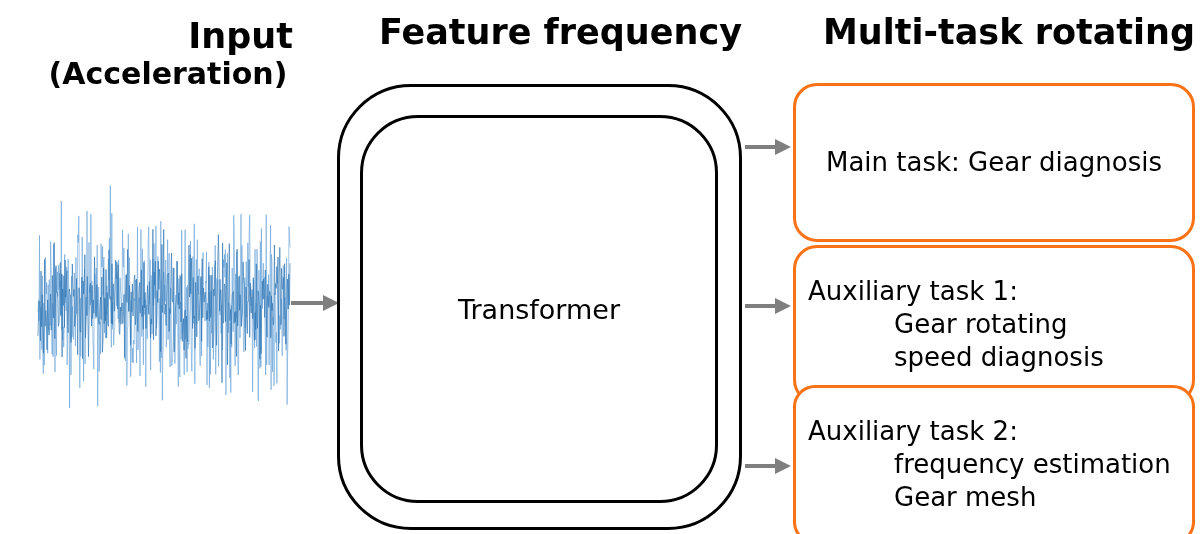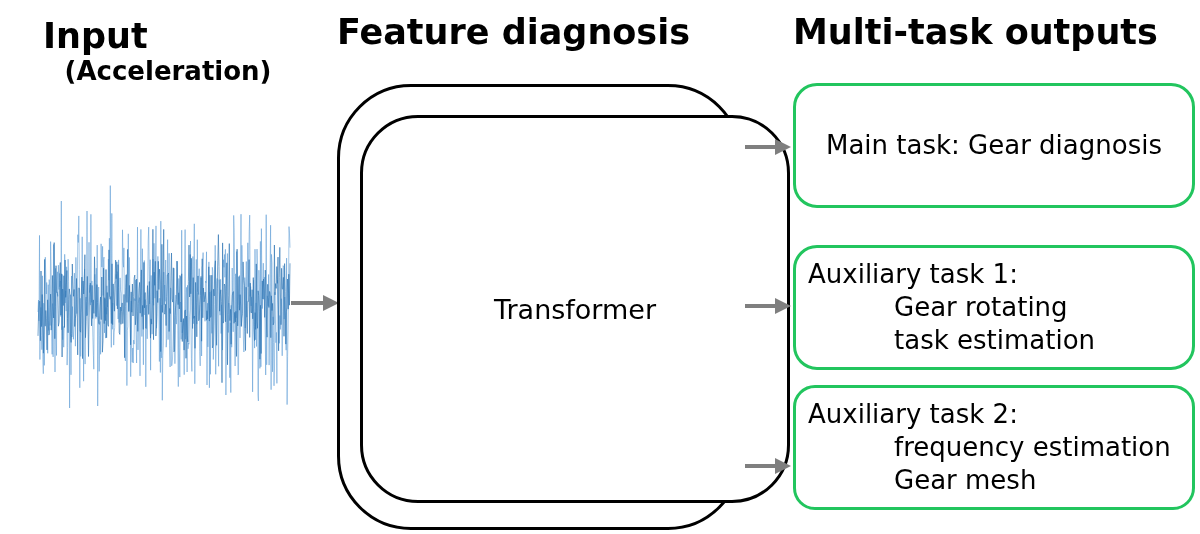--- a/index.html
+++ b/index.html
@@ -13,32 +13,32 @@
     width: 1200px;
     height: 534px;
     background: #ffffff;
     overflow: hidden;
   }
   .hdr {
     position: absolute;
     font-weight: bold;
     font-size: 35px;
     color: #000000;
-    text-align: left;
+    text-align: right;
     white-space: nowrap;
     letter-spacing: 0px;
   }
   .hdr-input    { left: 43px;  width: 250px; top: 16px; }
   .hdr-feature  { left: 337px; width: 405px; top: 12px; }
   .hdr-outputs  { left: 793px; width: 402px; top: 12px; }
   .hdr-sub {
     position: absolute;
     left: 43px; width: 250px; top: 56px;
     font-weight: bold;
-    font-size: 26px;
+    font-size: 30px;
     color: #000000;
     text-align: center;
     white-space: nowrap;
   }
 
   
   .waveform-svg {
     position: absolute;
     left: 33px; top: 150px;
     width: 262px; height: 300px;
@@ -50,42 +50,42 @@
     left: 337px; top: 84px;
     width: 405px; height: 446px;
     border: 3px solid #000000;
     border-radius: 74px;
     box-sizing: border-box;
     background: #ffffff;
   }
   .inner-box {
     position: absolute;
     left: 360px; top: 115px;
-    width: 430px; height: 388px;
+    width: 358px; height: 388px;
     border: 3px solid #000000;
     border-radius: 58px;
     box-sizing: border-box;
     background: #ffffff;
     display: flex;
     align-items: center;
     justify-content: center;
   }
   .transformer-label {
     font-size: 27px;
     color: #000000;
     white-space: nowrap;
   }
 
   
   .out-box {
     position: absolute;
     left: 793px;
     width: 402px;
-    height: 125px;
-    border: 3px solid #22c55e;
+    height: 159px;
+    border: 3px solid #f97316;
     border-radius: 24px;
     box-sizing: border-box;
     background: #ffffff;
     display: flex;
     flex-direction: column;
     justify-content: center;
   }
   .out-box-1 { top: 83px; }
   .out-box-2 { top: 245px; }
   .out-box-3 { top: 385px; border-radius: 22px; }
@@ -131,22 +131,22 @@
   .arrow-out-2 { top: 298px; }
   .arrow-out-3 { top: 458px; }
 </style>
 </head>
 <body>
 
 <div class="canvas">
 
   <div class="hdr hdr-input">Input</div>
   <div class="hdr-sub">(Acceleration)</div>
-  <div class="hdr hdr-feature">Feature diagnosis</div>
-  <div class="hdr hdr-outputs">Multi-task outputs</div>
+  <div class="hdr hdr-feature">Feature frequency</div>
+  <div class="hdr hdr-outputs">Multi-task rotating</div>
 
   <svg id="waveform" class="waveform-svg" viewBox="0 0 262 300">
       <polyline points="5.0,162.0 5.5,150.0 6.0,170.9 6.5,85.4 6.9,209.5 7.4,166.0 7.9,157.3 8.4,185.7 8.9,199.7 9.4,125.8 9.9,209.6 10.3,223.7 10.8,153.2 11.3,215.4 11.8,175.4 12.3,107.2 12.8,127.4 13.3,144.0 13.7,132.5 14.2,172.5 14.7,203.3 15.2,134.7 15.7,180.4 16.2,129.6 16.7,136.9 17.1,175.5 17.6,91.6 18.1,118.0 18.6,177.3 19.1,204.3 19.6,153.5 20.1,206.9 20.5,94.5 21.0,123.2 21.5,142.8 22.0,222.0 22.5,118.4 23.0,181.7 23.5,205.5 23.9,130.4 24.4,121.8 24.9,146.4 25.4,115.2 25.9,139.5 26.4,123.4 26.8,136.8 27.3,131.0 27.8,166.5 28.3,51.0 28.8,179.8 29.3,124.4 29.8,189.7 30.2,176.4 30.7,197.2 31.2,175.3 31.7,104.3 32.2,152.9 32.7,140.9 33.2,161.1 33.6,116.8 34.1,215.1 34.6,197.3 35.1,109.2 35.6,131.5 36.1,162.5 36.6,258.0 37.0,156.1 37.5,144.7 38.0,224.8 38.5,126.0 39.0,187.0 39.5,156.6 40.0,178.1 40.4,189.3 40.9,178.2 41.4,123.1 41.9,134.9 42.4,196.2 42.9,107.4 43.4,149.8 43.8,163.6 44.3,134.0 44.8,84.7 45.3,92.5 45.8,65.9 46.3,119.6 46.8,237.8 47.2,148.3 47.7,206.4 48.2,162.8 48.7,154.0 49.2,86.8 49.7,161.2 50.2,169.0 50.6,231.2 51.1,134.9 51.6,119.1 52.1,214.1 52.6,151.1 53.1,147.0 53.6,165.9 54.0,61.0 54.5,165.5 55.0,160.6 55.5,154.1 56.0,92.3 56.5,142.6 57.0,135.0 57.4,155.1 57.9,64.3 58.4,152.4 58.9,130.9 59.4,161.8 59.9,187.7 60.4,205.5 60.8,219.2 61.3,136.7 61.8,124.3 62.3,140.9 62.8,168.5 63.3,118.2 63.8,167.1 64.2,95.1 64.7,256.0 65.2,174.3 65.7,137.0 66.2,221.4 66.7,185.5 67.2,171.5 67.6,204.3 68.1,93.8 68.6,116.7 69.1,117.1 69.6,96.3 70.1,145.5 70.5,109.7 71.0,107.1 71.5,182.9 72.0,148.9 72.5,188.1 73.0,157.5 73.5,164.2 73.9,135.8 74.4,157.0 74.9,148.1 75.4,109.2 75.9,130.2 76.4,88.2 76.9,146.5 77.3,35.6 77.8,133.6 78.3,197.4 78.8,63.4 79.3,179.3 79.8,152.9 80.3,175.3 80.7,195.1 81.2,182.1 81.7,177.6 82.2,132.0 82.7,132.0 83.2,124.4 83.7,155.7 84.1,121.6 84.6,123.5 85.1,169.0 85.6,109.9 86.1,172.5 86.6,162.3 87.1,127.9 87.5,139.8 88.0,143.4 88.5,160.7 89.0,148.9 89.5,79.8 90.0,111.7 90.5,117.2 90.9,97.9 91.4,151.6 91.9,204.0 92.4,210.9 92.9,125.2 93.4,133.6 93.9,235.6 94.3,180.5 94.8,176.7 95.3,83.8 95.8,161.2 96.3,107.4 96.8,135.9 97.3,161.1 97.7,226.7 98.2,151.0 98.7,198.8 99.2,212.2 99.7,198.0 100.2,213.0 100.7,190.1 101.1,194.1 101.6,148.6 102.1,150.9 102.6,129.9 103.1,184.5 103.6,213.0 104.1,138.6 104.5,77.1 105.0,199.9 105.5,166.1 106.0,156.5 106.5,147.6 107.0,225.9 107.5,126.8 107.9,79.4 108.4,145.6 108.9,186.5 109.4,98.7 109.9,163.0 110.4,214.8 110.8,122.2 111.3,110.5 111.8,164.9 112.3,149.6 112.8,236.8 113.3,156.4 113.8,155.2 114.2,188.8 114.7,135.9 115.2,91.0 115.7,77.1 116.2,116.9 116.7,154.0 117.2,109.7 117.6,220.2 118.1,125.4 118.6,139.1 119.1,184.2 119.6,138.2 120.1,109.0 120.6,155.3 121.0,93.3 121.5,127.2 122.0,148.2 122.5,113.1 123.0,75.9 123.5,178.2 124.0,166.6 124.4,133.6 124.9,106.4 125.4,147.7 125.9,155.5 126.4,211.5 126.9,148.2 127.4,222.5 127.8,71.1 128.3,207.9 128.8,155.1 129.3,250.3 129.8,205.7 130.3,195.1 130.8,122.1 131.2,154.8 131.7,135.0 132.2,151.4 132.7,110.0 133.2,197.2 133.7,188.7 134.2,136.2 134.6,89.6 135.1,189.6 135.6,155.8 136.1,103.3 136.6,195.8 137.1,217.0 137.6,137.9 138.0,139.8 138.5,215.6 139.0,215.6 139.5,209.1 140.0,196.0 140.5,176.9 141.0,118.2 141.4,157.8 141.9,213.7 142.4,174.6 142.9,145.1 143.4,174.1 143.9,158.7 144.4,111.3 144.8,180.2 145.3,236.6 145.8,128.5 146.3,197.9 146.8,227.1 147.3,152.1 147.8,153.0 148.2,189.3 148.7,80.2 149.2,182.9 149.7,178.3 150.2,174.0 150.7,170.5 151.2,224.7 151.6,164.9 152.1,79.6 152.6,189.2 153.1,150.7 153.6,137.3 154.1,222.0 154.5,135.3 155.0,198.8 155.5,193.1 156.0,194.2 156.5,166.5 157.0,160.2 157.5,91.0 157.9,169.8 158.4,208.4 158.9,221.4 159.4,170.9 159.9,106.5 160.4,173.7 160.9,123.1 161.3,73.8 161.8,233.8 162.3,176.8 162.8,143.8 163.3,109.4 163.8,174.1 164.3,89.7 164.7,125.3 165.2,140.0 165.7,144.6 166.2,118.7 166.7,201.6 167.2,215.9 167.7,176.1 168.1,128.0 168.6,206.0 169.1,117.5 169.6,115.1 170.1,102.6 170.6,141.5 171.1,145.3 171.5,145.8 172.0,171.3 172.5,131.1 173.0,132.8 173.5,101.8 174.0,235.0 174.5,153.2 174.9,196.9 175.4,171.3 175.9,111.9 176.4,237.8 176.9,142.0 177.4,224.3 177.9,164.3 178.3,140.5 178.8,183.4 179.3,117.3 179.8,121.1 180.3,209.5 180.8,190.0 181.3,175.1 181.7,154.7 182.2,95.3 182.7,224.3 183.2,184.1 183.7,131.8 184.2,128.4 184.7,142.0 185.1,178.8 185.6,216.3 186.1,129.6 186.6,151.8 187.1,165.2 187.6,129.3 188.1,183.5 188.5,154.8 189.0,163.8 189.5,200.1 190.0,160.3 190.5,109.7 191.0,117.3 191.5,104.5 191.9,127.3 192.4,99.3 192.9,245.0 193.4,186.0 193.9,141.5 194.4,103.5 194.8,158.8 195.3,182.5 195.8,153.1 196.3,158.6 196.8,227.7 197.3,172.9 197.8,242.6 198.2,155.3 198.7,197.2 199.2,118.0 199.7,152.6 200.2,181.8 200.7,65.4 201.2,82.3 201.6,126.4 202.1,216.0 202.6,123.8 203.1,167.8 203.6,101.6 204.1,125.4 204.6,181.1 205.0,225.0 205.5,224.1 206.0,152.1 206.5,125.6 207.0,187.9 207.5,139.1 208.0,64.2 208.4,175.7 208.9,95.3 209.4,126.7 209.9,139.2 210.4,189.0 210.9,202.0 211.4,181.3 211.8,127.6 212.3,178.1 212.8,138.1 213.3,111.5 213.8,167.1 214.3,141.0 214.8,92.8 215.2,136.8 215.7,119.3 216.2,81.2 216.7,65.1 217.2,146.4 217.7,136.6 218.2,156.0 218.6,146.9 219.1,164.4 219.6,241.9 220.1,171.3 220.6,130.2 221.1,158.3 221.6,198.1 222.0,99.2 222.5,189.8 223.0,152.9 223.5,196.5 224.0,99.1 224.5,118.8 225.0,245.0 225.4,250.9 225.9,120.2 226.4,139.1 226.9,218.4 227.4,91.4 227.9,216.8 228.4,78.6 228.8,123.0 229.3,158.6 229.8,139.7 230.3,113.2 230.8,149.3 231.3,127.2 231.8,160.7 232.2,184.9 232.7,225.0 233.2,64.7 233.7,214.8 234.2,145.8 234.7,148.3 235.2,156.2 235.6,124.5 236.1,215.1 236.6,173.0 237.1,118.5 237.6,75.2 238.1,239.7 238.5,104.4 239.0,113.1 239.5,221.8 240.0,166.9 240.5,192.5 241.0,235.8 241.5,218.0 241.9,142.2 242.4,168.0 242.9,192.7 243.4,182.4 243.9,233.4 244.4,130.2 244.9,149.4 245.3,157.0 245.8,170.9 246.3,193.3 246.8,165.5 247.3,179.4 247.8,170.5 248.3,148.7 248.7,160.1 249.2,205.8 249.7,161.2 250.2,115.6 250.7,117.6 251.2,169.1 251.7,147.0 252.1,159.2 252.6,167.9 253.1,200.2 253.6,108.1 254.1,254.6 254.6,206.5 255.1,180.1 255.5,143.5 256.0,76.6 256.5,83.9 257.0,97.7" fill="none" stroke="#5b9bd5" stroke-width="1" stroke-opacity="0.55"></polyline>
       <polyline points="5.0,185.9 5.6,162.0 6.2,151.8 6.8,151.2 7.4,190.7 8.0,121.0 8.6,176.6 9.2,144.5 9.8,175.5 10.4,203.2 11.0,179.0 11.6,109.4 12.2,176.2 12.8,160.5 13.4,168.8 14.0,199.9 14.6,149.8 15.2,170.7 15.8,185.1 16.4,184.0 17.0,157.8 17.6,144.1 18.2,180.1 18.8,171.1 19.4,125.5 20.0,156.7 20.6,168.0 21.2,92.6 21.8,188.7 22.4,156.8 23.0,115.7 23.6,142.4 24.2,142.0 24.8,147.0 25.4,176.2 26.1,172.2 26.7,127.8 27.3,112.5 27.9,165.1 28.5,123.8 29.1,207.0 29.7,139.0 30.3,155.5 30.9,125.7 31.5,177.5 32.1,110.0 32.7,147.3 33.3,134.7 33.9,120.5 34.5,168.6 35.1,182.8 35.7,149.6 36.3,138.9 36.9,144.3 37.5,186.3 38.1,192.4 38.7,183.6 39.3,114.0 39.9,133.0 40.5,146.3 41.1,139.5 41.7,176.5 42.3,168.4 42.9,164.7 43.5,128.5 44.1,146.5 44.7,204.9 45.3,138.3 45.9,138.0 46.5,138.3 47.1,181.0 47.7,182.2 48.3,145.7 48.9,127.1 49.5,208.6 50.1,131.0 50.7,144.0 51.3,128.7 51.9,104.7 52.5,187.7 53.1,171.7 53.7,151.6 54.3,126.4 54.9,165.4 55.5,206.5 56.1,167.9 56.7,139.6 57.3,133.1 57.9,149.5 58.5,175.9 59.1,135.4 59.7,168.5 60.3,149.9 60.9,163.4 61.5,106.8 62.1,132.5 62.7,166.2 63.3,166.6 63.9,134.6 64.5,152.7 65.1,165.4 65.7,173.0 66.3,174.4 66.9,156.0 67.5,147.0 68.2,169.6 68.8,127.0 69.4,202.2 70.0,190.9 70.6,118.2 71.2,173.6 71.8,147.7 72.4,170.6 73.0,119.5 73.6,187.8 74.2,142.5 74.8,174.5 75.4,176.3 76.0,99.9 76.6,147.7 77.2,149.3 77.8,146.4 78.4,173.5 79.0,113.8 79.6,174.6 80.2,133.9 80.8,150.8 81.4,161.2 82.0,135.5 82.6,110.1 83.2,128.7 83.8,111.8 84.4,158.9 85.0,114.6 85.6,137.3 86.2,182.5 86.8,184.4 87.4,157.0 88.0,174.3 88.6,159.5 89.2,152.9 89.8,173.6 90.4,164.0 91.0,144.4 91.6,207.7 92.2,156.5 92.8,137.4 93.4,124.6 94.0,152.4 94.6,99.4 95.2,146.2 95.8,161.5 96.4,135.4 97.0,159.9 97.6,194.8 98.2,141.9 98.8,162.2 99.4,134.0 100.0,166.0 100.6,146.7 101.2,128.0 101.8,125.1 102.4,174.8 103.0,166.5 103.6,129.0 104.2,161.7 104.8,181.4 105.4,153.9 106.0,139.0 106.6,132.4 107.2,163.2 107.8,138.1 108.4,119.9 109.0,166.6 109.6,155.4 110.3,179.4 110.9,112.4 111.5,157.9 112.1,142.5 112.7,178.1 113.3,178.6 113.9,150.6 114.5,135.6 115.1,144.4 115.7,164.4 116.3,131.5 116.9,162.0 117.5,188.1 118.1,168.9 118.7,174.1 119.3,150.4 119.9,79.3 120.5,189.7 121.1,122.1 121.7,135.3 122.3,111.3 122.9,186.0 123.5,174.3 124.1,140.7 124.7,152.5 125.3,111.3 125.9,139.5 126.5,119.2 127.1,131.9 127.7,201.6 128.3,161.0 128.9,94.3 129.5,162.4 130.1,132.3 130.7,79.4 131.3,162.9 131.9,164.2 132.5,154.3 133.1,175.6 133.7,146.3 134.3,125.0 134.9,124.5 135.5,123.0 136.1,181.5 136.7,158.4 137.3,163.6 137.9,125.1 138.5,103.0 139.1,148.9 139.7,152.1 140.3,117.8 140.9,201.9 141.5,201.1 142.1,165.7 142.7,155.8 143.3,149.5 143.9,111.1 144.5,131.0 145.1,154.6 145.7,142.8 146.3,158.9 146.9,125.5 147.5,126.9 148.1,172.0 148.7,123.8 149.3,191.5 149.9,172.6 150.5,168.6 151.1,200.1 151.7,161.1 152.4,159.9 153.0,208.3 153.6,166.0 154.2,185.7 154.8,191.9 155.4,131.6 156.0,95.1 156.6,147.0 157.2,104.5 157.8,143.8 158.4,108.3 159.0,148.9 159.6,178.5 160.2,127.6 160.8,168.4 161.4,166.0 162.0,198.3 162.6,132.4 163.2,152.6 163.8,186.8 164.4,142.7 165.0,125.9 165.6,170.7 166.2,169.5 166.8,154.6 167.4,145.4 168.0,126.4 168.6,191.2 169.2,108.8 169.8,167.8 170.4,138.0 171.0,151.9 171.6,149.4 172.2,142.1 172.8,149.7 173.4,170.3 174.0,160.7 174.6,169.1 175.2,155.8 175.8,116.8 176.4,171.1 177.0,125.2 177.6,167.4 178.2,166.0 178.8,125.2 179.4,197.9 180.0,195.1 180.6,139.2 181.2,145.9 181.8,116.9 182.4,110.8 183.0,170.1 183.6,195.3 184.2,138.7 184.8,110.5 185.4,84.6 186.0,116.6 186.6,161.2 187.2,144.8 187.8,139.8 188.4,151.5 189.0,232.7 189.6,92.9 190.2,173.1 190.8,170.9 191.4,134.0 192.0,136.1 192.6,171.8 193.2,141.9 193.8,112.8 194.5,214.8 195.1,164.4 195.7,145.9 196.3,93.6 196.9,170.6 197.5,159.3 198.1,194.2 198.7,159.4 199.3,145.2 199.9,142.3 200.5,141.6 201.1,173.3 201.7,162.4 202.3,171.9 202.9,161.3 203.5,206.4 204.1,99.2 204.7,175.9 205.3,155.8 205.9,126.6 206.5,160.2 207.1,144.6 207.7,156.0 208.3,176.5 208.9,168.1 209.5,163.8 210.1,111.9 210.7,130.3 211.3,135.4 211.9,172.0 212.5,200.5 213.1,137.2 213.7,168.2 214.3,183.5 214.9,151.2 215.5,151.4 216.1,109.6 216.7,187.4 217.3,133.1 217.9,162.3 218.5,163.0 219.1,139.7 219.7,168.8 220.3,127.6 220.9,176.7 221.5,190.6 222.1,162.6 222.7,179.4 223.3,113.9 223.9,171.8 224.5,178.3 225.1,140.8 225.7,145.7 226.3,161.6 226.9,209.2 227.5,155.3 228.1,203.5 228.7,156.3 229.3,130.9 229.9,149.0 230.5,129.0 231.1,140.3 231.7,167.4 232.3,120.1 232.9,145.2 233.5,171.9 234.1,187.2 234.7,134.3 235.3,147.7 235.9,157.5 236.6,141.4 237.2,144.3 237.8,187.7 238.4,145.8 239.0,160.6 239.6,153.4 240.2,174.9 240.8,172.9 241.4,95.0 242.0,144.9 242.6,133.6 243.2,138.4 243.8,116.6 244.4,133.4 245.0,107.1 245.6,200.8 246.2,127.5 246.8,97.4 247.4,141.0 248.0,174.7 248.6,118.3 249.2,138.7 249.8,139.2 250.4,127.4 251.0,186.3 251.6,113.6 252.2,141.5 252.8,194.1 253.4,161.8 254.0,157.1 254.6,129.0 255.2,159.1 255.8,124.2 256.4,155.2 257.0,113.3" fill="none" stroke="#2e75b4" stroke-width="1" stroke-opacity="0.65"></polyline>
     </svg>
 
   <div class="arrow arrow-input">
     <div class="shaft"></div>
     <div class="head"></div>
   </div>
@@ -169,21 +169,21 @@
     <div class="head"></div>
   </div>
 
   <div class="out-box out-box-1">
     <div class="out-line centered">Main task: Gear diagnosis</div>
   </div>
 
   <div class="out-box out-box-2">
     <div class="out-line">Auxiliary task 1:</div>
     <div class="out-line indent">Gear rotating</div>
-    <div class="out-line indent">task estimation</div>
+    <div class="out-line indent">speed diagnosis</div>
   </div>
 
   <div class="out-box out-box-3">
     <div class="out-line">Auxiliary task 2:</div>
     <div class="out-line indent">frequency estimation</div>
     <div class="out-line indent">Gear mesh</div>
   </div>
 
 </div>
 

